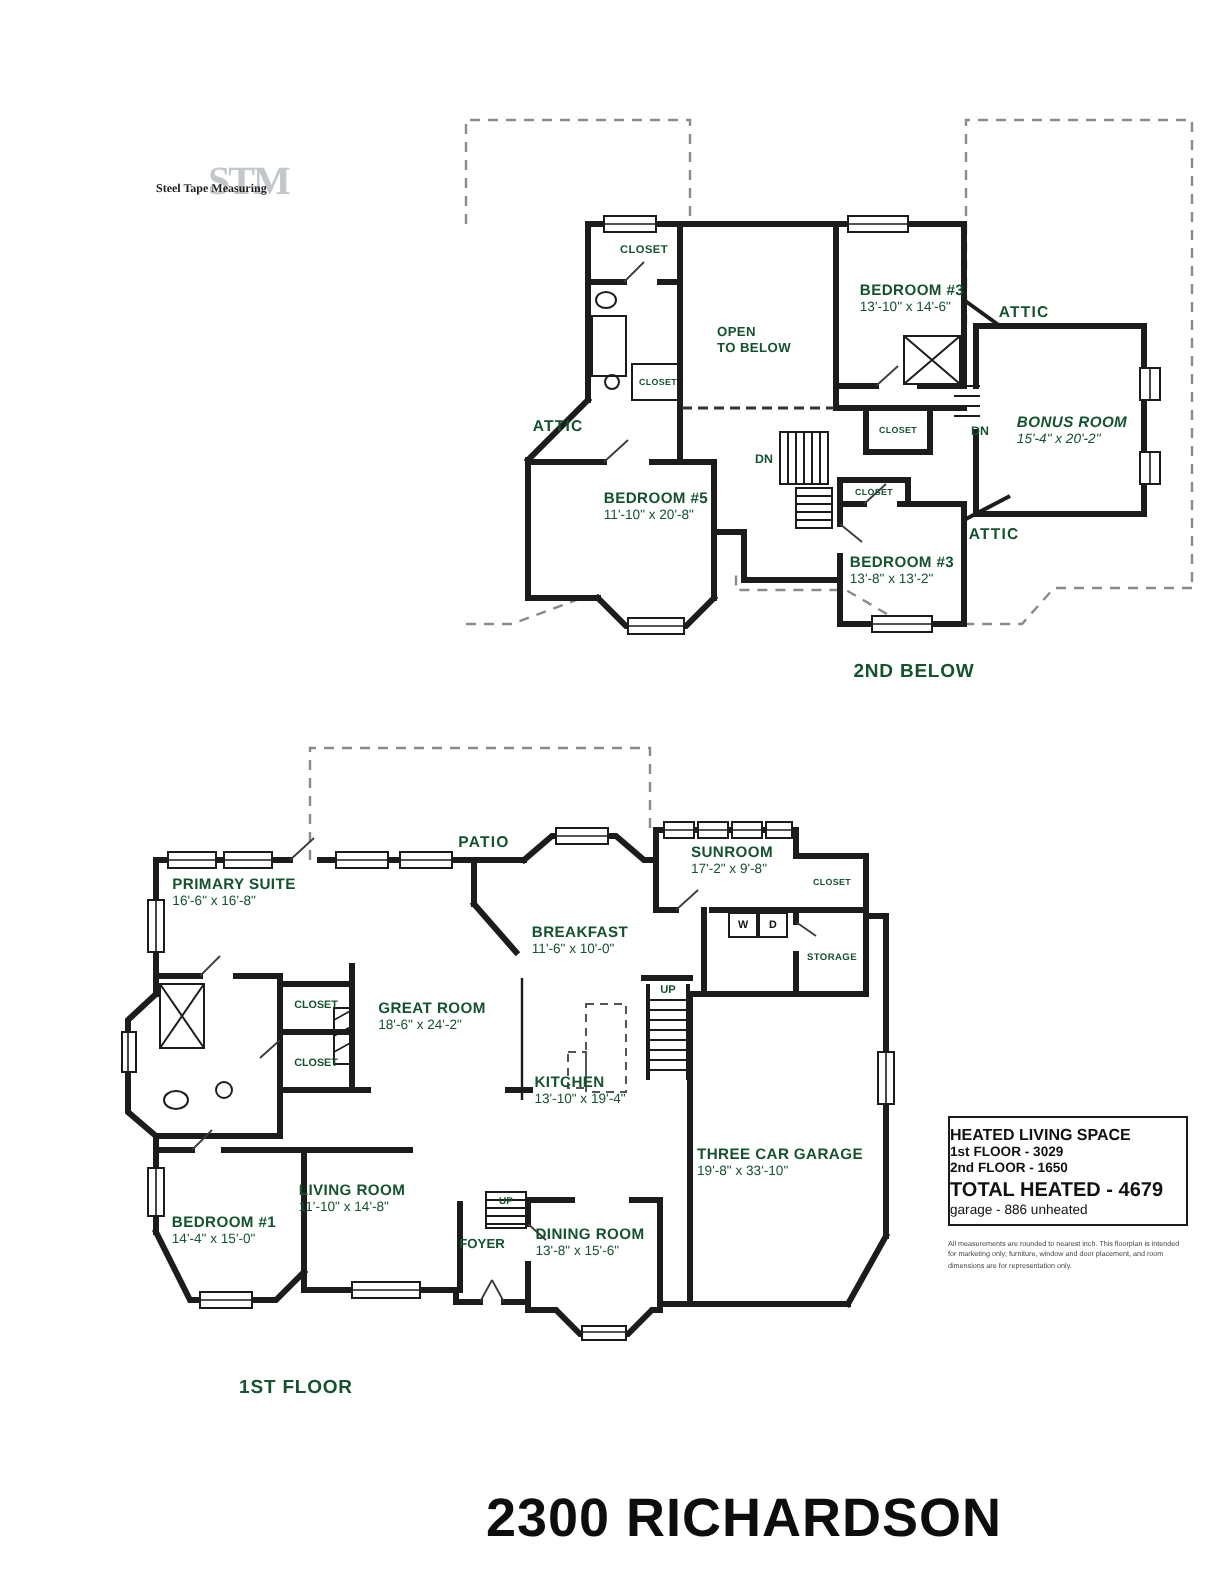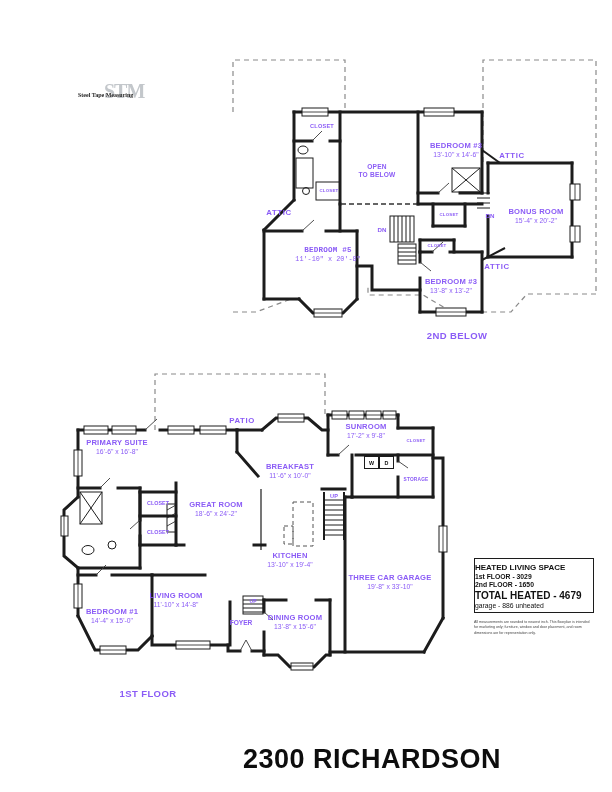--- a/index.html
+++ b/index.html
@@ -1,20 +1,20 @@
 <!DOCTYPE html>
 <html><head>
 <meta charset="utf-8">
 <style>
   html,body{margin:0;padding:0;background:#e8e8e8;}
   .page{position:relative;width:612px;height:792px;background:#ffffff;margin:0 auto;
         font-family:"Liberation Sans",sans-serif;overflow:hidden;color:#111;}
   svg.walls{position:absolute;left:0;top:0;}
-  .lbl{position:absolute;transform:translate(-50%,-50%);text-align:center;white-space:nowrap;
-       color:#8b5cf6;line-height:1.18;}
+  .lbl{position:absolute;transform:translate(-50%,-50%);text-align:left;white-space:nowrap;
+       color:#14532d;line-height:1.18;}
   .room .n{display:block;font-size:7.6px;font-weight:600;letter-spacing:.2px;}
   .room .d{display:block;font-size:6.8px;font-weight:500;}
   .tiny{font-size:4.4px;font-weight:600;letter-spacing:.2px;}
   .sm{font-size:5.4px;font-weight:600;}
   .dir{font-size:6.2px;font-weight:700;}
   .med{font-size:7.8px;font-weight:600;letter-spacing:.6px;}
   .cap{font-size:9.5px;font-weight:600;letter-spacing:.4px;}
   .title{position:absolute;left:132px;top:744px;width:480px;text-align:center;
          font-size:27px;font-weight:700;letter-spacing:.5px;color:#0d0d0d;}
   .logo{position:absolute;left:76px;top:80px;width:110px;height:30px;font-family:Liberation Serif, serif;}
@@ -248,29 +248,29 @@
   <div class="lbl room" style="left:377px;top:171px;">
     <span class="n" style="font-size:6.6px;">OPEN</span>
     <span class="n" style="font-size:6.6px;">TO BELOW</span>
   </div>
   <div class="lbl room" style="left:456px;top:150px;">
     <span class="n">BEDROOM #3</span>
     <span class="d">13'-10" x 14'-6"</span>
   </div>
   <div class="lbl med" style="left:279px;top:213px;">ATTIC</div>
   <div class="lbl med" style="left:512px;top:156px;">ATTIC</div>
-  <div class="lbl room" style="left:536px;top:216px;">
+  <div class="lbl room" style="left:536px;top:216px;font-style:italic;">
     <span class="n">BONUS ROOM</span>
     <span class="d">15'-4" x 20'-2"</span>
   </div>
   <div class="lbl tiny" style="left:329px;top:191px;">CLOSET</div>
   <div class="lbl dir" style="left:382px;top:230px;">DN</div>
   <div class="lbl tiny" style="left:449px;top:215px;">CLOSET</div>
   <div class="lbl dir" style="left:490px;top:216px;">DN</div>
-  <div class="lbl room" style="left:328px;top:254px;font-family:Liberation Mono, monospace;">
+  <div class="lbl room" style="left:328px;top:254px;">
     <span class="n">BEDROOM #5</span>
     <span class="d">11'-10" x 20'-8"</span>
   </div>
   <div class="lbl tiny" style="left:437px;top:246px;">CLOSET</div>
   <div class="lbl room" style="left:451px;top:286px;">
     <span class="n">BEDROOM #3</span>
     <span class="d">13'-8" x 13'-2"</span>
   </div>
   <div class="lbl med" style="left:497px;top:267px;">ATTIC</div>
   <div class="lbl cap" style="left:457px;top:336px;">2ND BELOW</div>
@@ -290,21 +290,21 @@
     <span class="d">11'-6" x 10'-0"</span>
   </div>
   <div class="lbl tiny" style="left:416px;top:480px;font-size:4.8px;">STORAGE</div>
   <div class="lbl room" style="left:216px;top:509px;">
     <span class="n">GREAT ROOM</span>
     <span class="d">18'-6" x 24'-2"</span>
   </div>
   <div class="lbl sm" style="left:158px;top:503px;">CLOSET</div>
   <div class="lbl sm" style="left:158px;top:532px;">CLOSET</div>
   <div class="lbl dir" style="left:334px;top:496px;font-size:5.6px;">UP</div>
-  <div class="lbl room" style="left:290px;top:560px;">
+  <div class="lbl room" style="left:290px;top:546px;">
     <span class="n">KITCHEN</span>
     <span class="d">13'-10" x 19'-4"</span>
   </div>
   <div class="lbl room" style="left:390px;top:582px;">
     <span class="n">THREE CAR GARAGE</span>
     <span class="d">19'-8" x 33'-10"</span>
   </div>
   <div class="lbl room" style="left:112px;top:616px;">
     <span class="n">BEDROOM #1</span>
     <span class="d">14'-4" x 15'-0"</span>

